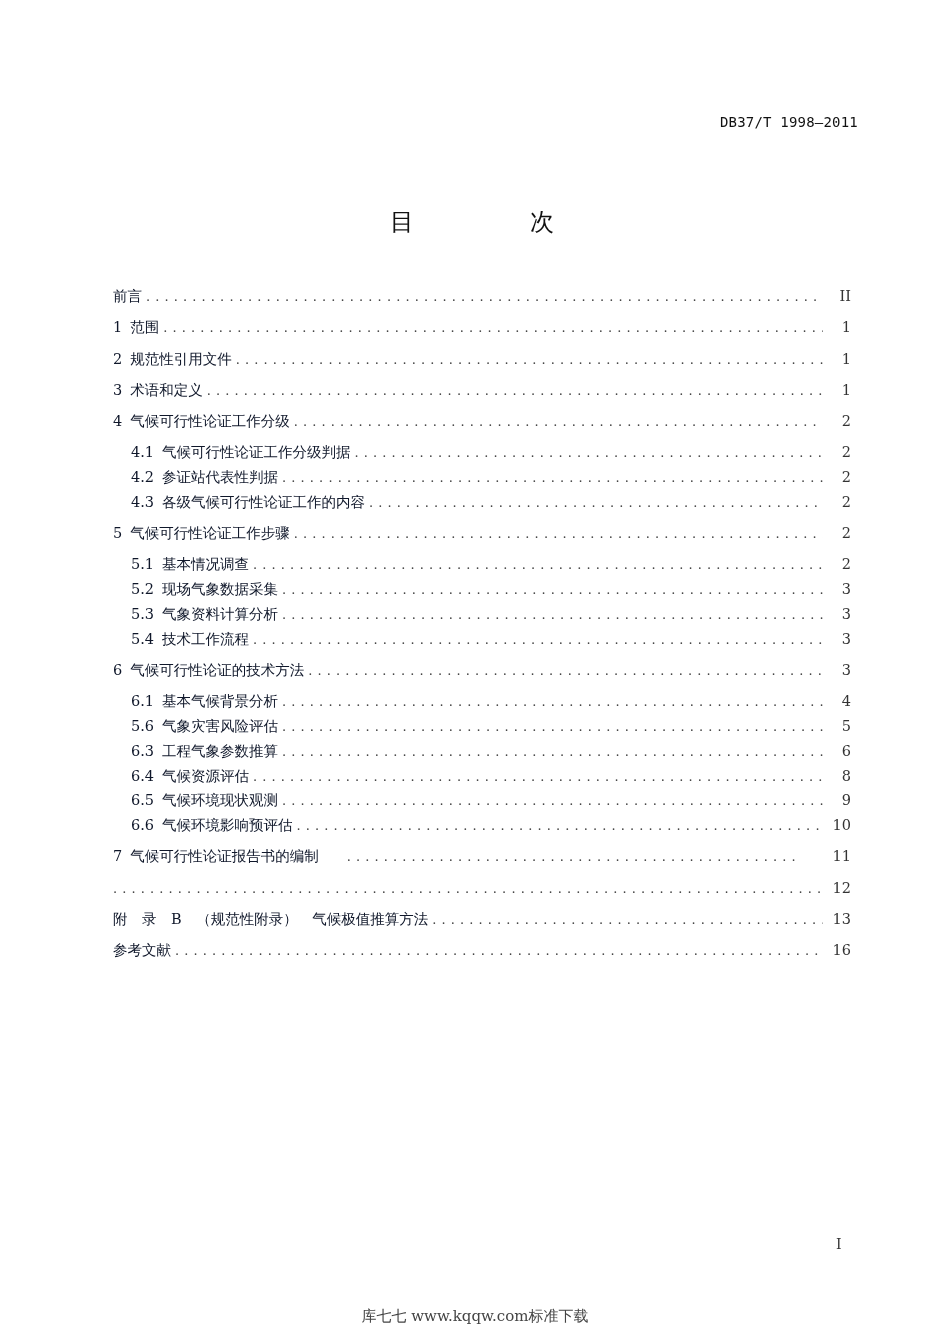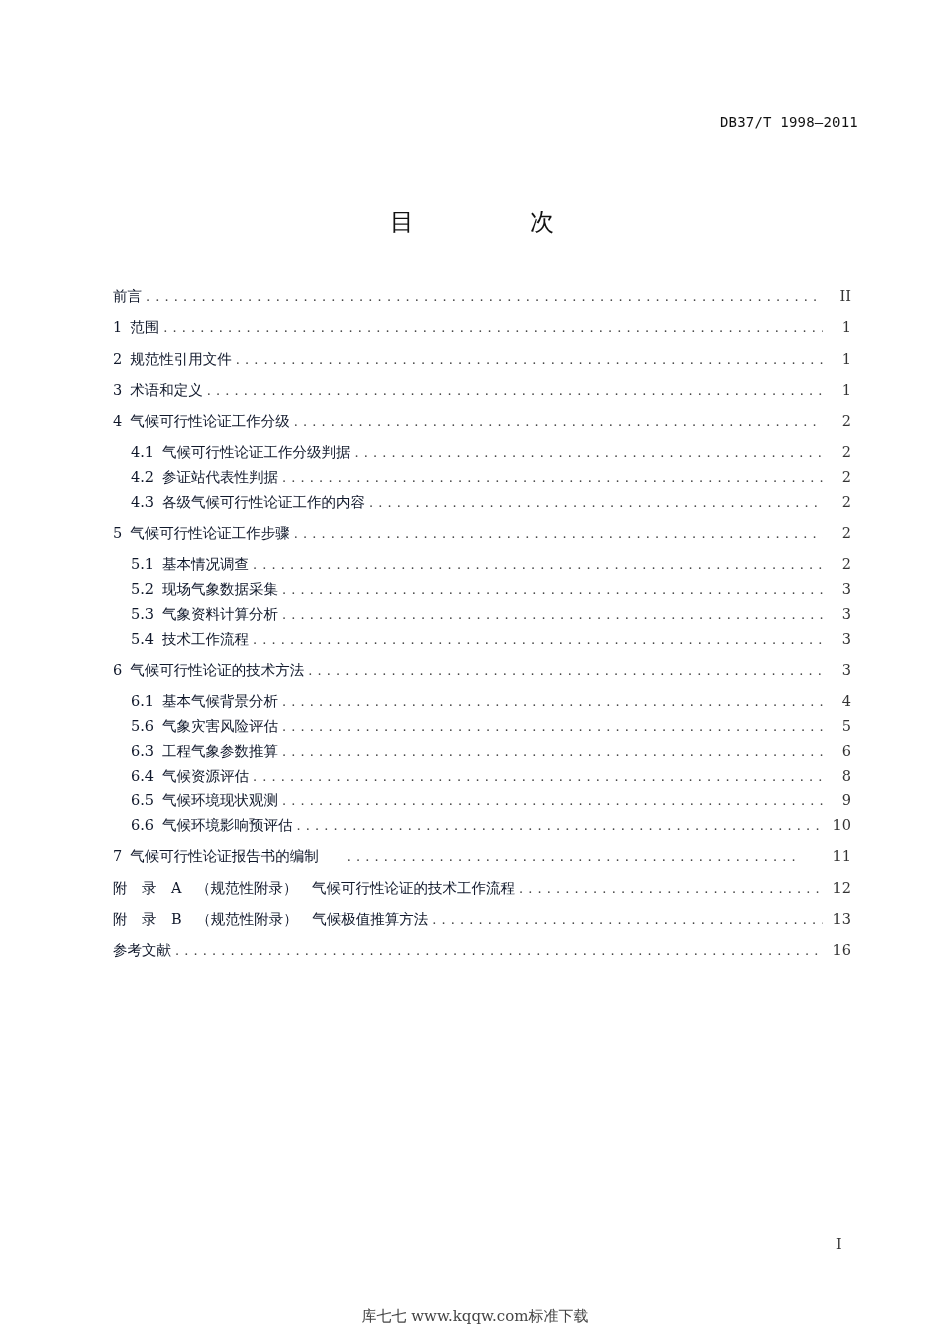--- a/index.html
+++ b/index.html
@@ -129,21 +129,20 @@
       <span class="toc-label"><span class="num">6.6</span><span>气候环境影响预评估</span></span>
       <span class="toc-dots"></span>
       <span class="toc-page">10</span>
     </div>
     <div class="toc-row" style="top: 560px; gap: 24px;">
       <span class="toc-label"><span class="num">7</span><span>气候可行性论证报告书的编制</span></span>
       <span class="toc-dots"></span>
       <span class="toc-page">11</span>
     </div>
     <div class="toc-row" style="top: 592px;">
-      <span class="toc-label"><span>附　录　A　（规范性附录）　气候可行性论证的技术工作流程</span></span>
       <span class="toc-dots"></span>
       <span class="toc-page">12</span>
     </div>
     <div class="toc-row" style="top: 623px;">
       <span class="toc-label"><span>附　录　B　（规范性附录）　气候极值推算方法</span></span>
       <span class="toc-dots"></span>
       <span class="toc-page">13</span>
     </div>
     <div class="toc-row" style="top: 654px;">
       <span class="toc-label"><span>参考文献</span></span>

